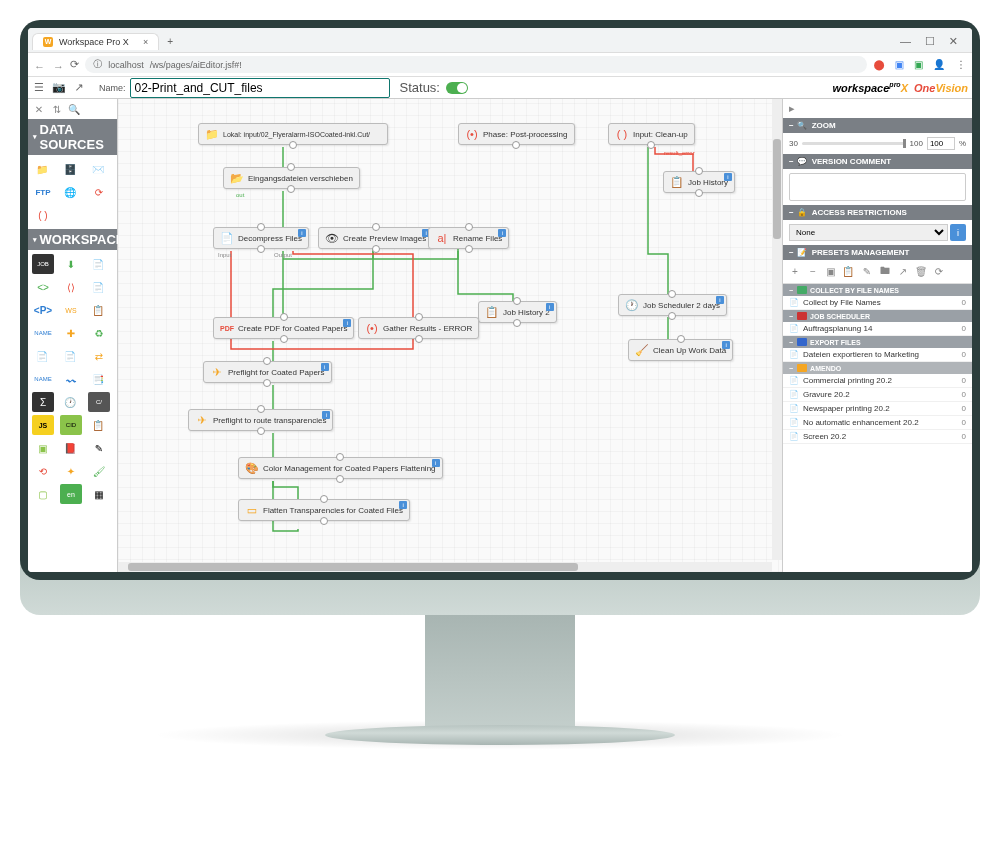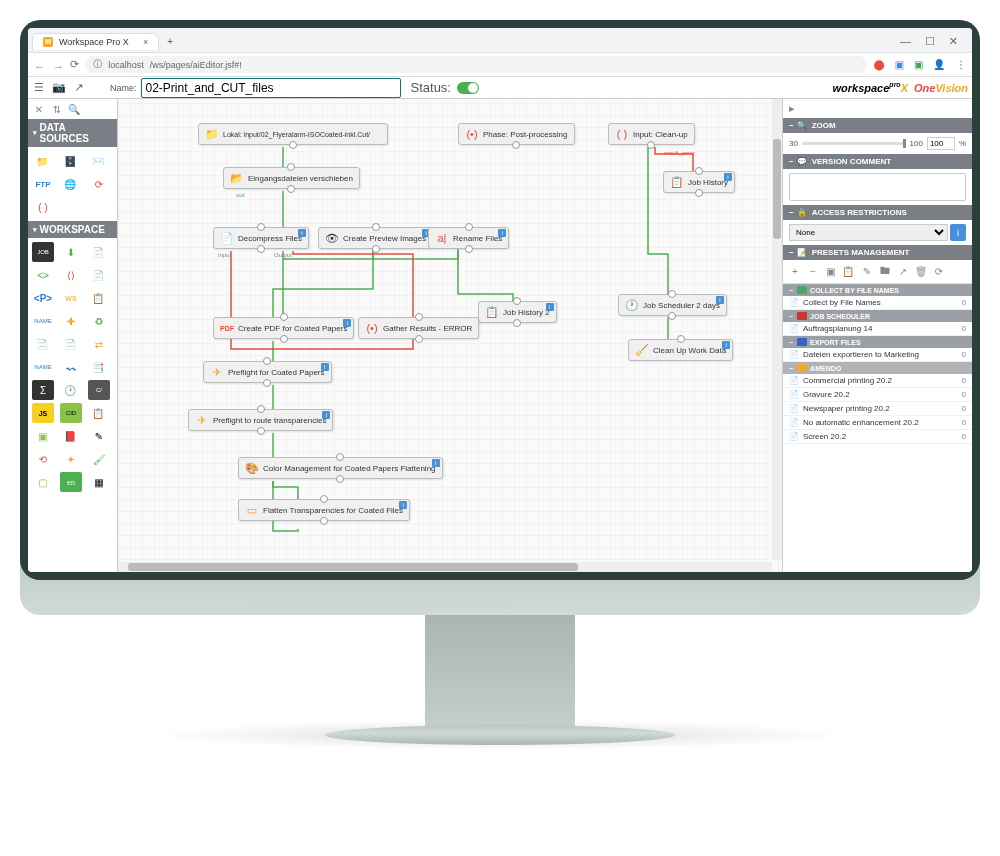--- a/index.html
+++ b/index.html
@@ -42,21 +42,21 @@
 .brand-workspace .x { color: #333; }
 .brand-onevision { color: #f5a623; font-style: italic; }
 .brand-onevision .one { color: #e74c3c; text-align: center; }
 
 .app-body { flex: 1; display: flex; min-height: 0; }
 
 
 .left-sidebar { width: 90px; background: #fff; border-right: 1px solid #ccc; display: flex; flex-direction: column; }
 .left-mini-toolbar { display: flex; gap: 4px; padding: 3px 4px; color: #888; font-size: 10px; }
 .left-mini-toolbar span { display: flex; align-items: center; justify-content: center; width: 14px; height: 14px; }
-.panel-header { background: #7a7f85; color: #fff; font-size: 10px; font-weight: bold; padding: 3px 5px; display: flex; align-items: center; }
+.panel-header { background: #7a7f85; color: #fff; font-size: 13px; font-weight: bold; padding: 3px 5px; display: flex; align-items: center; }
 .panel-header::before { content: '▾'; margin-right: 3px; font-size: 7px; }
 .icon-grid { display: grid; grid-template-columns: repeat(3, 1fr); gap: 3px; padding: 4px; }
 .icon-cell { width: 22px; height: 20px; display: flex; align-items: center; justify-content: center; border-radius: 2px; }
 
 
 .canvas-wrap { flex: 1; position: relative; background: #fafafa; overflow: hidden; }
 .canvas-grid { position: absolute; inset: 0; background-image: repeating-linear-gradient(0deg, rgba(0,0,0,0.03) 0 1px, transparent 1px 12px), repeating-linear-gradient(90deg, rgba(0,0,0,0.03) 0 1px, transparent 1px 12px); }
 .canvas-scrollbar-v { position: absolute; right: 0; top: 0; bottom: 12px; width: 10px; background: #eee; }
 .canvas-scrollbar-v::after { content: ''; position: absolute; left: 1px; right: 1px; top: 40px; height: 100px; background: #bbb; border-radius: 3px; }
 .canvas-scrollbar-h { position: absolute; left: 0; right: 10px; bottom: 0; height: 10px; background: #eee; }
@@ -137,21 +137,21 @@
         </div>
       </div>
 
       <div class="app">
         <div class="app-toolbar">
           <div class="toolbar-icons">
             <span class="toolbar-icon">☰</span>
             <span class="toolbar-icon">📷</span>
             <span class="toolbar-icon">↗</span>
           </div>
-          <span style="font-size:9px;color:#555;margin-left:20px">Name:</span>
+          <span style="font-size:9px;color:#555;margin-left:9px">Name:</span>
           <input class="name-input" value="02-Print_and_CUT_files" style="">
           <span class="status-label">Status:</span>
           <div class="status-toggle"></div>
           <div class="brand">
             <span class="brand-workspace"><span>workspace</span><span style="font-size:7px;vertical-align:super">pro</span><span class="x" style="color:#f5a623">X</span></span>
             <span class="brand-onevision"><span class="one">One</span><span>Vision</span></span>
           </div>
         </div>
 
         <div class="app-body">

